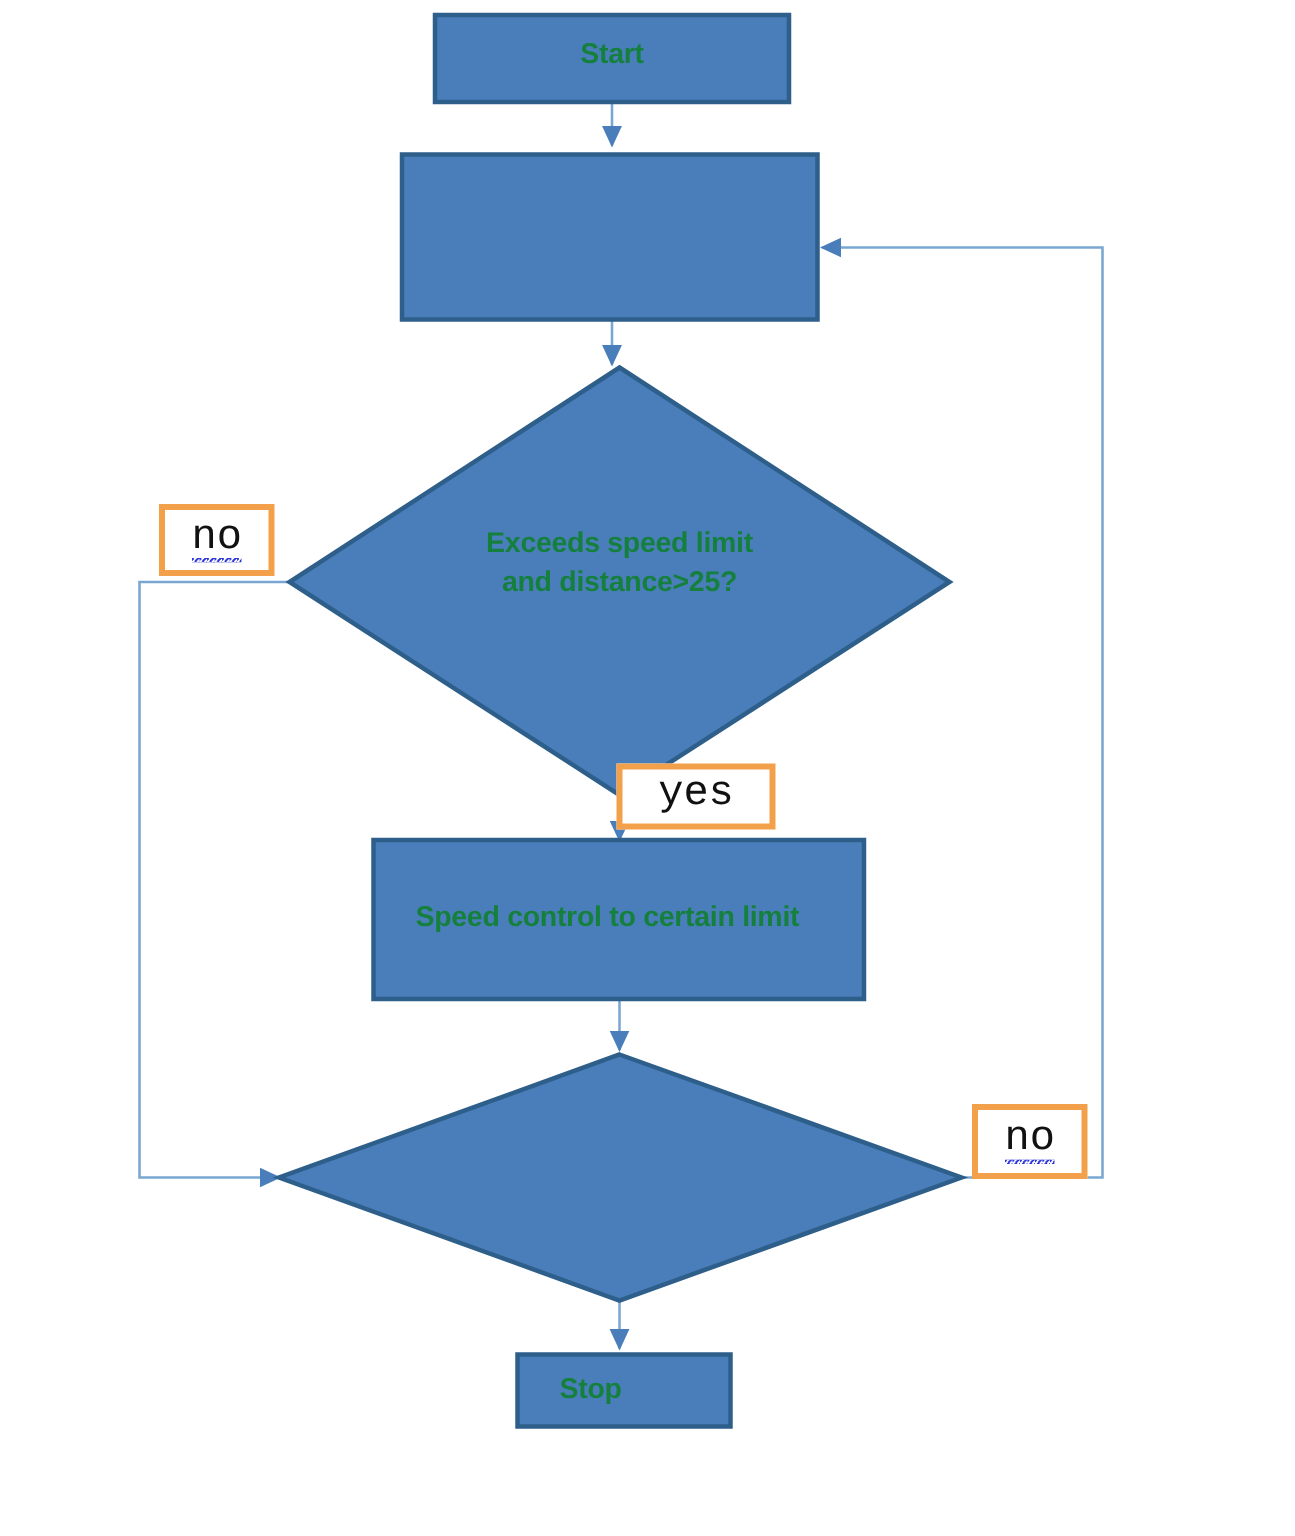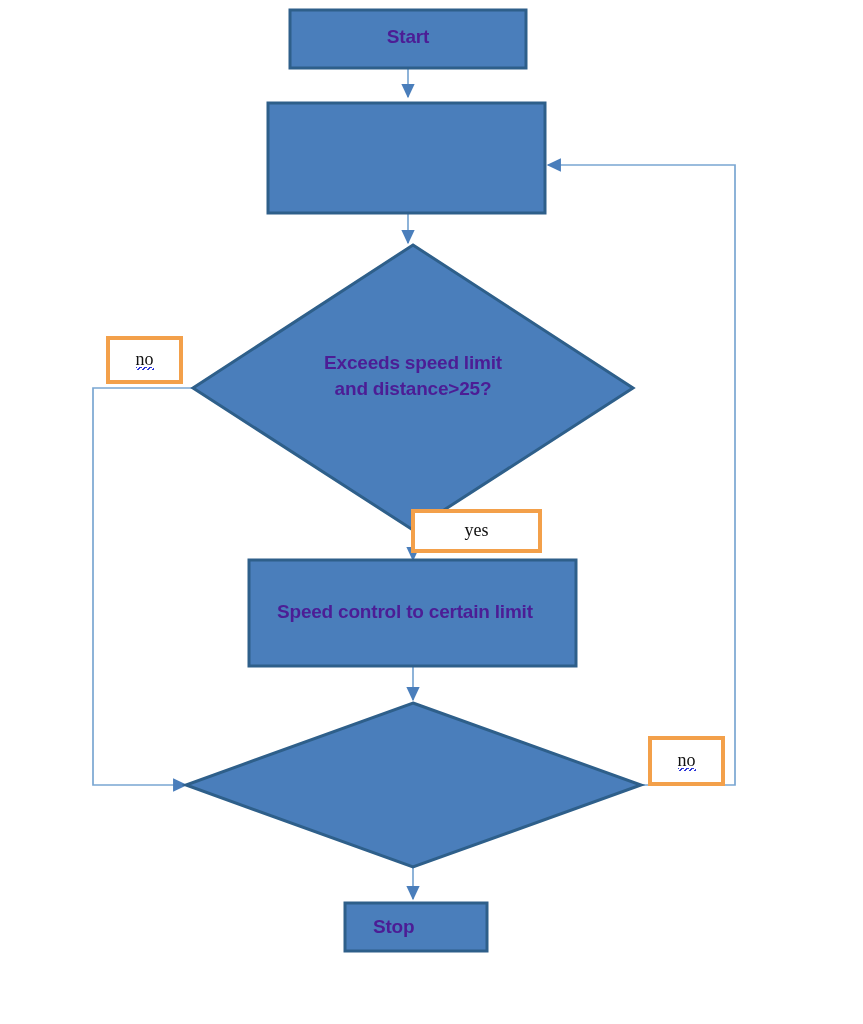--- a/index.html
+++ b/index.html
@@ -19,21 +19,21 @@
   }
   #flow-svg {
     position: absolute;
     left: 0;
     top: 0;
     width: 863px;
     height: 1024px;
   }
   .node-text {
     position: absolute;
-    color: #4c1d95;
+    color: #15803d;
     font-family: "Liberation Sans", sans-serif;
     font-size: 19px;
     font-weight: 600;
     line-height: 26px;
     letter-spacing: -0.2px;
     white-space: pre-line;
     pointer-events: none;
   }
   .proc-text {
     text-align: left;
@@ -44,22 +44,22 @@
   .edge-label {
     position: absolute;
     background: #ffffff;
     border: 4px solid #f3a04a;
     box-sizing: border-box;
     display: flex;
     align-items: center;
     justify-content: center;
   }
   .edge-label span {
-    font-family: Liberation Serif, serif;
-    font-size: 18px;
+    font-family: Liberation Mono, monospace;
+    font-size: 28px;
     color: #111111;
     line-height: 1;
     position: relative;
     display: inline-block;
     padding-bottom: 2px;
   }
   .edge-label span.misspelled {
     background-image:
       repeating-linear-gradient(135deg,
         #2b35d8 0px, #2b35d8 1.3px,
@@ -119,21 +119,21 @@
 
   <div class="node-text proc-text" style="left:277px; top:599px; width:300px;">Speed control to certain limit</div>
 
 
   <div class="node-text proc-text" style="left:361px; top:914px; width:120px;margin-left:12px;">Stop</div>
 
   <div class="edge-label" style="left:106px; top:336px; width:77px; height:48px;">
     <span class="misspelled">no</span>
   </div>
 
-  <div class="edge-label" style="left:411px; top:509px; width:131px; height:44px;">
+  <div class="edge-label" style="left:411px; top:509px; width:106px; height:44px;">
     <span>yes</span>
   </div>
 
   <div class="edge-label" style="left:648px; top:736px; width:77px; height:50px;">
     <span class="misspelled">no</span>
   </div>
 
 </div>
 
 </body></html>

